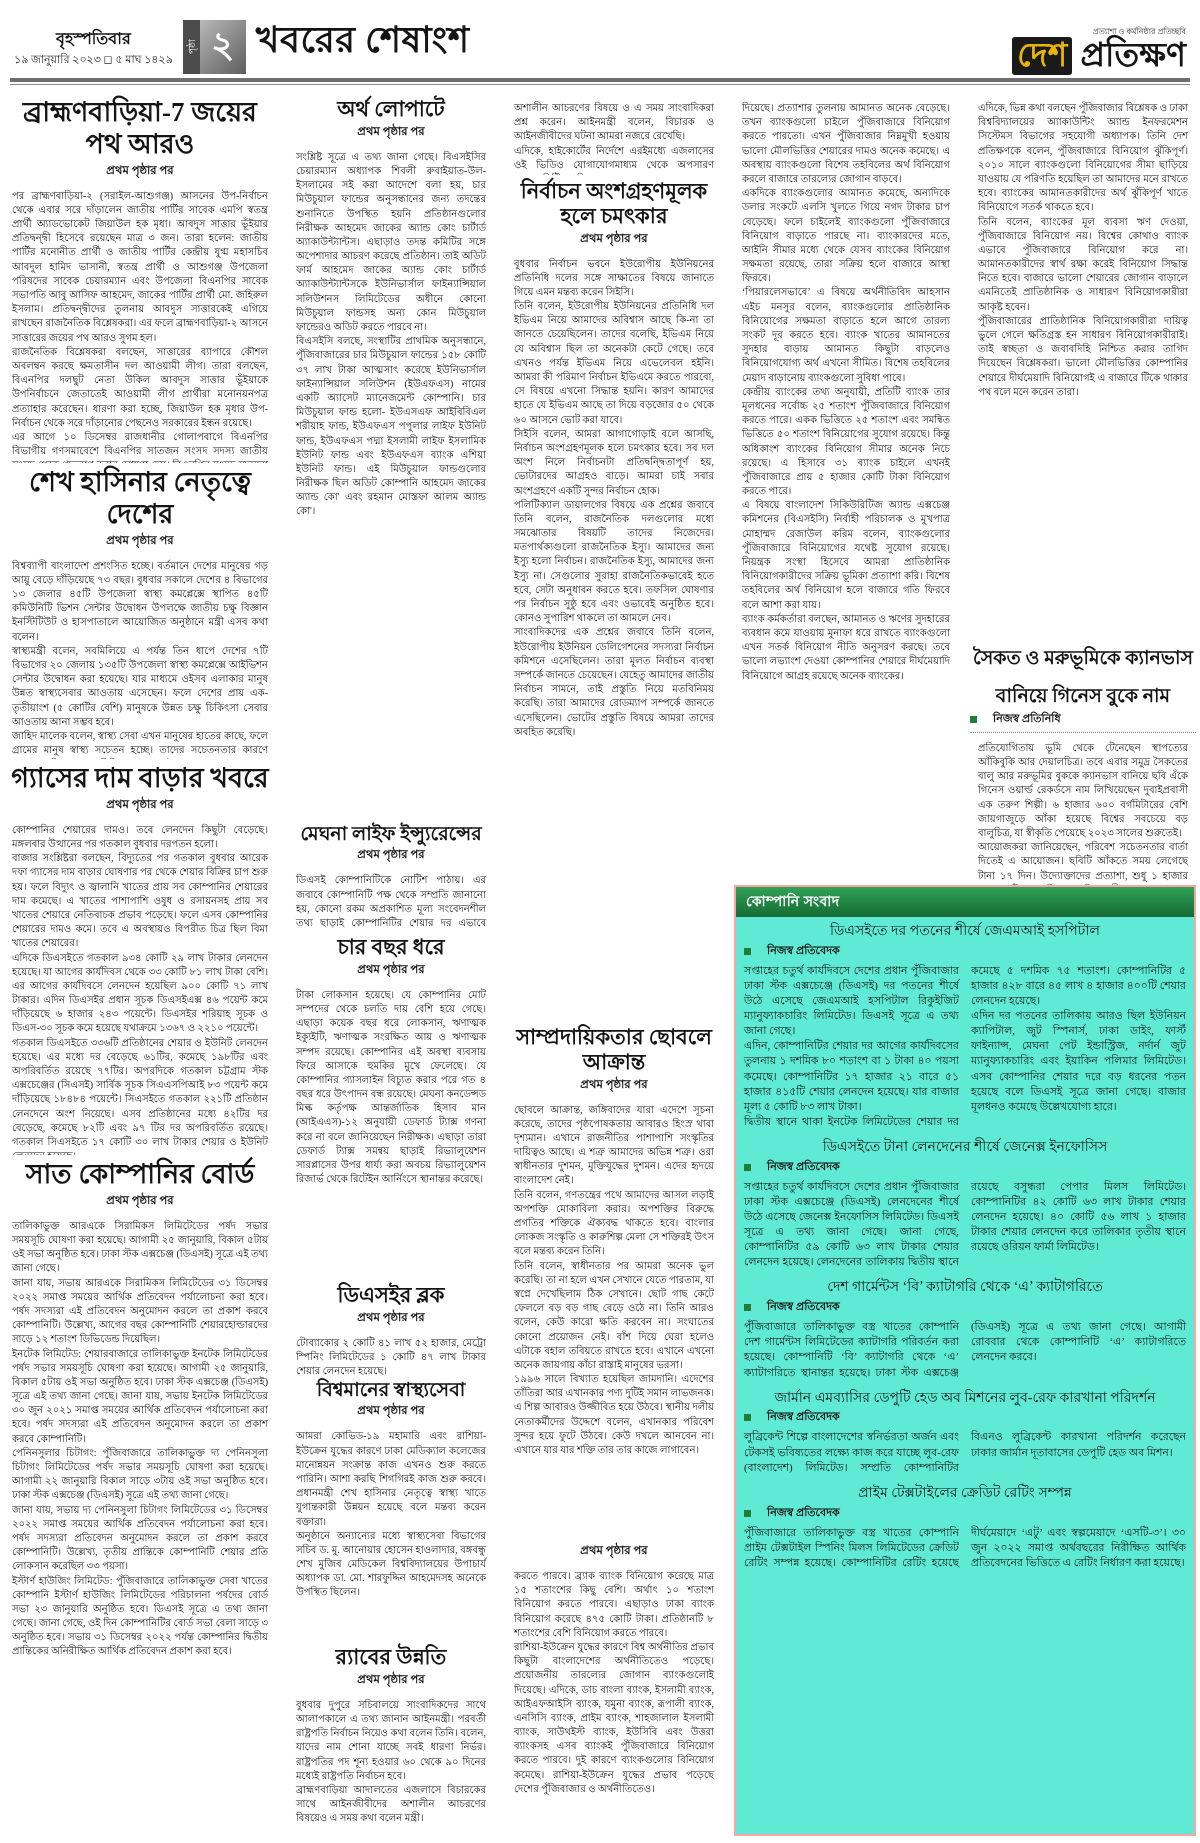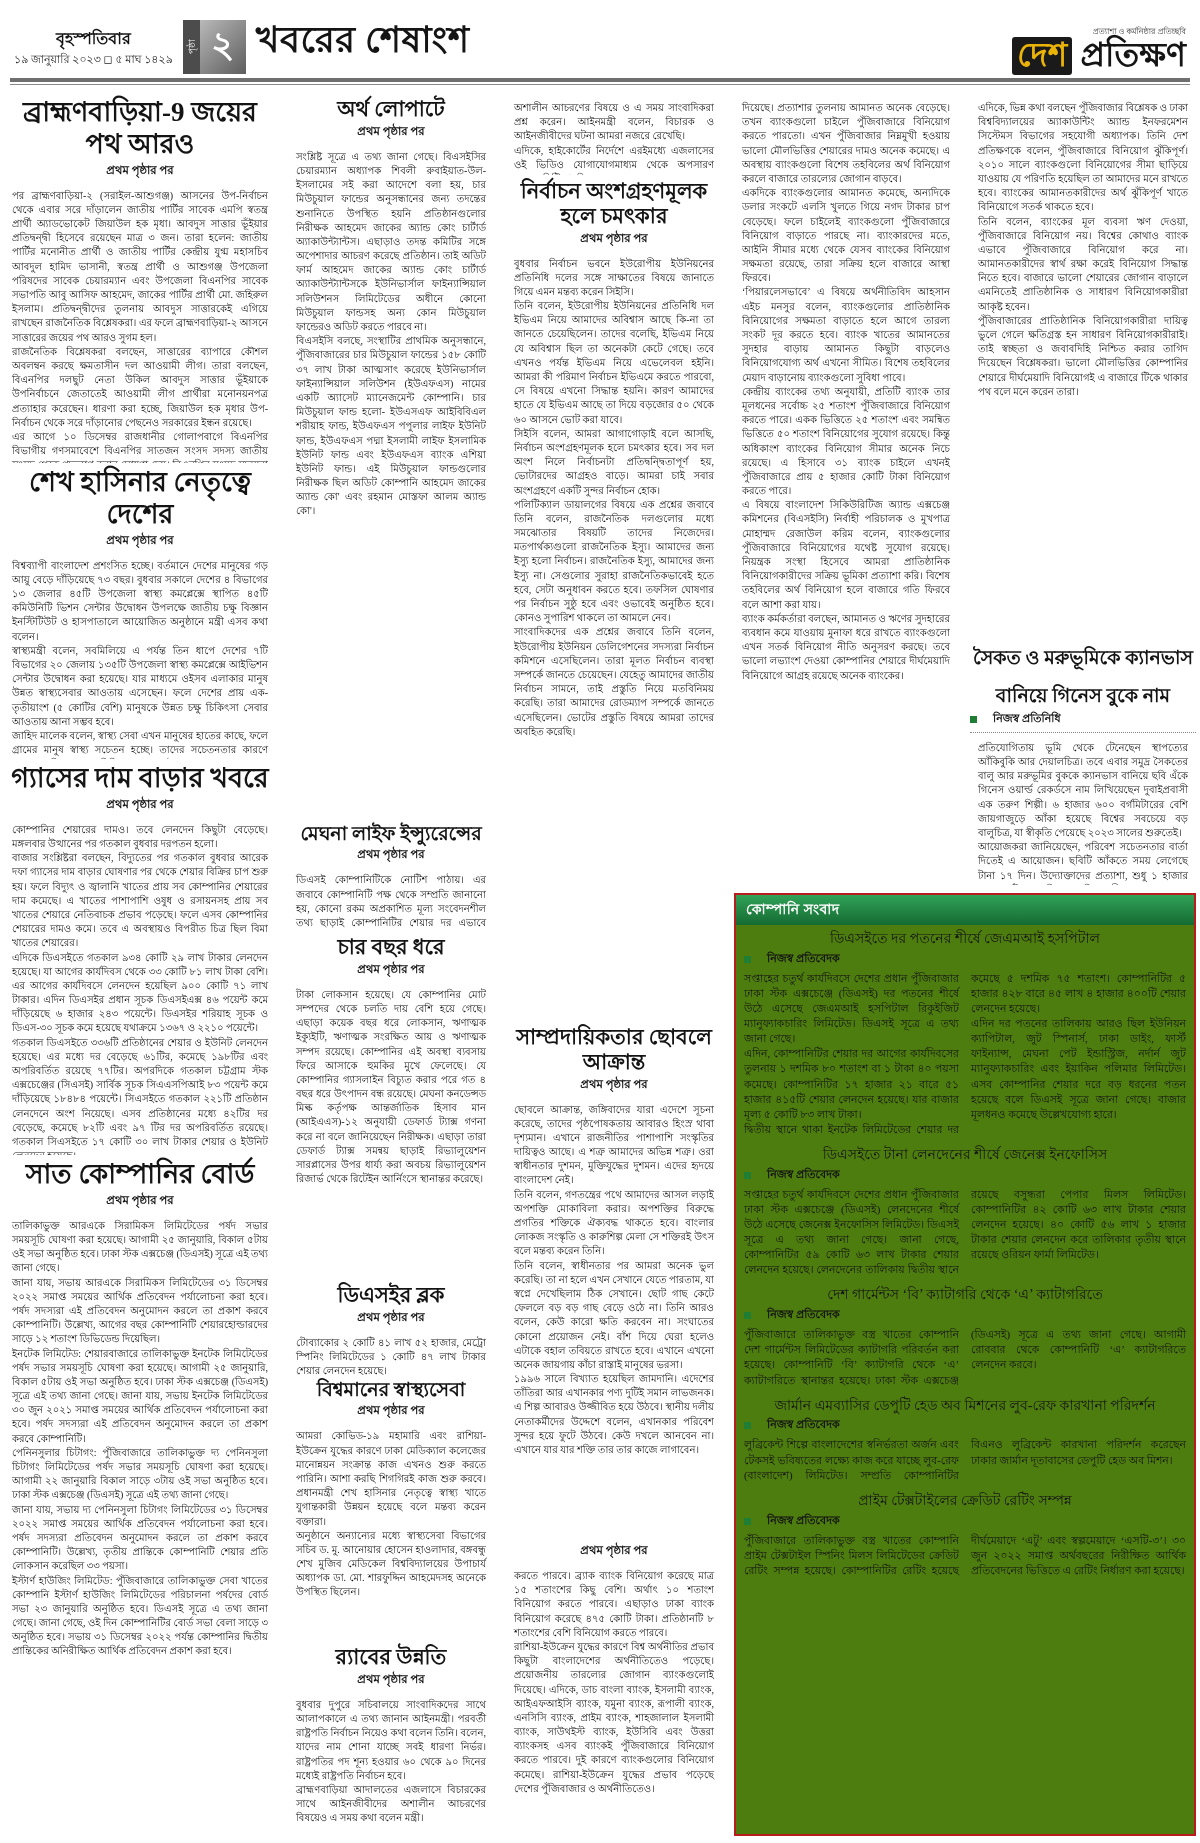--- a/index.html
+++ b/index.html
@@ -39,21 +39,21 @@
   .hl{font-weight:bold;text-align:center;line-height:1.18;margin:4px 0 0;}
   .hl-xl{font-size:27px;}
   .hl-lg{font-size:21px;}
   .hl-md{font-size:19px;}
   .cont{font-size:11.5px;font-weight:bold;text-align:center;margin:1px 0 3px;}
   .body{font-size:10px;line-height:1.42;text-align:justify;margin:8px;white-space:pre-line;}
   .byline{display:flex;align-items:center;gap:16px;font-size:11px;font-weight:bold;margin:2px 0;}
   .bullet{width:7px;height:7px;background:#1e7e34;display:inline-block;flex-shrink:0;}
   .dotted{border-top:1px dotted #888;margin:3px 0;}
   
-  .cbox{flex:1 1 auto;border:2px solid #b91c1c;margin-top:8px;display:flex;flex-direction:column;overflow:hidden;background:#4d7c0f;}
+  .cbox{flex:1 1 auto;border:2px solid #fca5a5;display:flex;flex-direction:column;overflow:hidden;background:#5eead4;}
   .cbox-bar{background:linear-gradient(#31a257,#156b33);color:#fff;font-weight:bold;
     font-size:14px;padding:3px 10px;letter-spacing:.5px;}
   .citem{padding:2px 8px 0;overflow:hidden;}
   .citem-title{font-size:14px;font-weight:normal;text-align:center;line-height:1.2;margin:4px 0 1px;}
   .citem-body{column-count:2;column-gap:12px;font-size:10.8px;line-height:1.4;text-align:justify;
     margin:1px 0 4px;white-space:pre-line;}
   .mh-a{max-height:300px;} .mh-b{max-height:132px;} .mh-c{max-height:120px;}
   .mh-d{max-height:92px;} .mh-e{max-height:96px;}
 </style>
 </head>
@@ -77,21 +77,21 @@
       <div class="tagline">প্রত্যাশা ও কর্মনিষ্ঠার প্রতিচ্ছবি</div>
       <div class="paper-name"><span class="paper-first">দেশ</span> <span>প্রতিক্ষণ</span></div>
     </div>
   </div>
   <div class="head-rule"></div>
 
   <div class="cols">
 
     <div class="col c1">
       <section class="art" style="height:370px">
-        <h2 class="hl hl-xl">ব্রাহ্মণবাড়িয়া-9 জয়ের পথ আরও</h2>
+        <h2 class="hl hl-xl">ব্রাহ্মণবাড়িয়া-7 জয়ের পথ আরও</h2>
         <div class="cont">প্রথম পৃষ্ঠার পর</div>
         <p class="body">পর ব্রাহ্মণবাড়িয়া-২ (সরাইল-আশুগঞ্জ) আসনের উপ-নির্বাচন থেকে এবার সরে দাঁড়ালেন জাতীয় পার্টির সাবেক এমপি স্বতন্ত্র প্রার্থী অ্যাডভোকেট জিয়াউল হক মৃধা। আবদুস সাত্তার ভূঁইয়ার প্রতিদ্বন্দ্বী হিসেবে রয়েছেন মাত্র ৩ জন। তারা হলেন: জাতীয় পার্টির মনোনীত প্রার্থী ও জাতীয় পার্টির কেন্দ্রীয় যুগ্ম মহাসচিব আবদুল হামিদ ভাসানী, স্বতন্ত্র প্রার্থী ও আশুগঞ্জ উপজেলা পরিষদের সাবেক চেয়ারম্যান এবং উপজেলা বিএনপির সাবেক সভাপতি আবু আসিফ আহমেদ, জাকের পার্টির প্রার্থী মো. জহিরুল ইসলাম। প্রতিদ্বন্দ্বীদের তুলনায় আবদুস সাত্তারকেই এগিয়ে রাখছেন রাজনৈতিক বিশ্লেষকরা। এর ফলে ব্রাহ্মণবাড়িয়া-২ আসনে সাত্তারের জয়ের পথ আরও সুগম হল।
 রাজনৈতিক বিশ্লেষকরা বলছেন, সাত্তারের ব্যাপারে কৌশল অবলম্বন করছে ক্ষমতাসীন দল আওয়ামী লীগ। তারা বলছেন, বিএনপির দলছুট নেতা উকিল আবদুস সাত্তার ভূঁইয়াকে উপনির্বাচনে জেতাতেই আওয়ামী লীগ প্রার্থীরা মনোনয়নপত্র প্রত্যাহার করেছেন। ধারণা করা হচ্ছে, জিয়াউল হক মৃধার উপ-নির্বাচন থেকে সরে দাঁড়ানোর পেছনেও সরকারের ইন্ধন রয়েছে।
 এর আগে ১০ ডিসেম্বর রাজধানীর গোলাপবাগে বিএনপির বিভাগীয় গণসমাবেশে বিএনপির সাতজন সংসদ সদস্য জাতীয় সংসদ থেকে পদত্যাগ করার ঘোষণা দেয়। বিএনপির সংসদ সদস্যরা জানান, দলের শীর্ষ নেতাদের সঙ্গে কথা বলে পার্লামেন্ট থেকে পদত্যাগের সিদ্ধান্ত নিয়েছেন তারা। এরপর ১১ ডিসেম্বর বিএনপির ৭ সংসদ সদস্য পদত্যাগপত্র জমা দিলেও সশরীরে উপস্থিত হতে পারেননি সাত্তার। এর কিছুদিন পরই জানা যায় নিজের পদত্যাগ করা আসন থেকে (ব্রাহ্মণবাড়িয়া-২) উপনির্বাচনে অংশ নিতে যাচ্ছেন আবদুস সাত্তার। মনোনয়নপত্র কেনার আগে তিনি বিএনপির দলীয় পদ থেকে পদত্যাগ করেন এবং পরবর্তিতে দল থেকে বহিষ্কৃত হন।
 উল্লেখ্য, নির্বাচন কমিশনের তফসিল অনুযায়ী আগামী ১ ফেব্রুয়ারি ব্রাহ্মণবাড়িয়া-২ (সরাইল-আশুগঞ্জ) শূন্য আসনে উপনির্বাচন অনুষ্ঠিত হবে।</p>
       </section>
       <section class="art" style="height:296px">
         <h2 class="hl hl-xl">শেখ হাসিনার নেতৃত্বে দেশের</h2>
         <div class="cont">প্রথম পৃষ্ঠার পর</div>
         <p class="body">বিশ্বব্যাপী বাংলাদেশ প্রশংসিত হচ্ছে। বর্তমানে দেশের মানুষের গড় আয়ু বেড়ে দাঁড়িয়েছে ৭৩ বছর। বুধবার সকালে দেশের ৪ বিভাগের ১৩ জেলার ৪৫টি উপজেলা স্বাস্থ্য কমপ্লেক্সে স্থাপিত ৪৫টি কমিউনিটি ভিশন সেন্টার উদ্বোধন উপলক্ষে জাতীয় চক্ষু বিজ্ঞান ইনস্টিটিউট ও হাসপাতালে আয়োজিত অনুষ্ঠানে মন্ত্রী এসব কথা বলেন।

